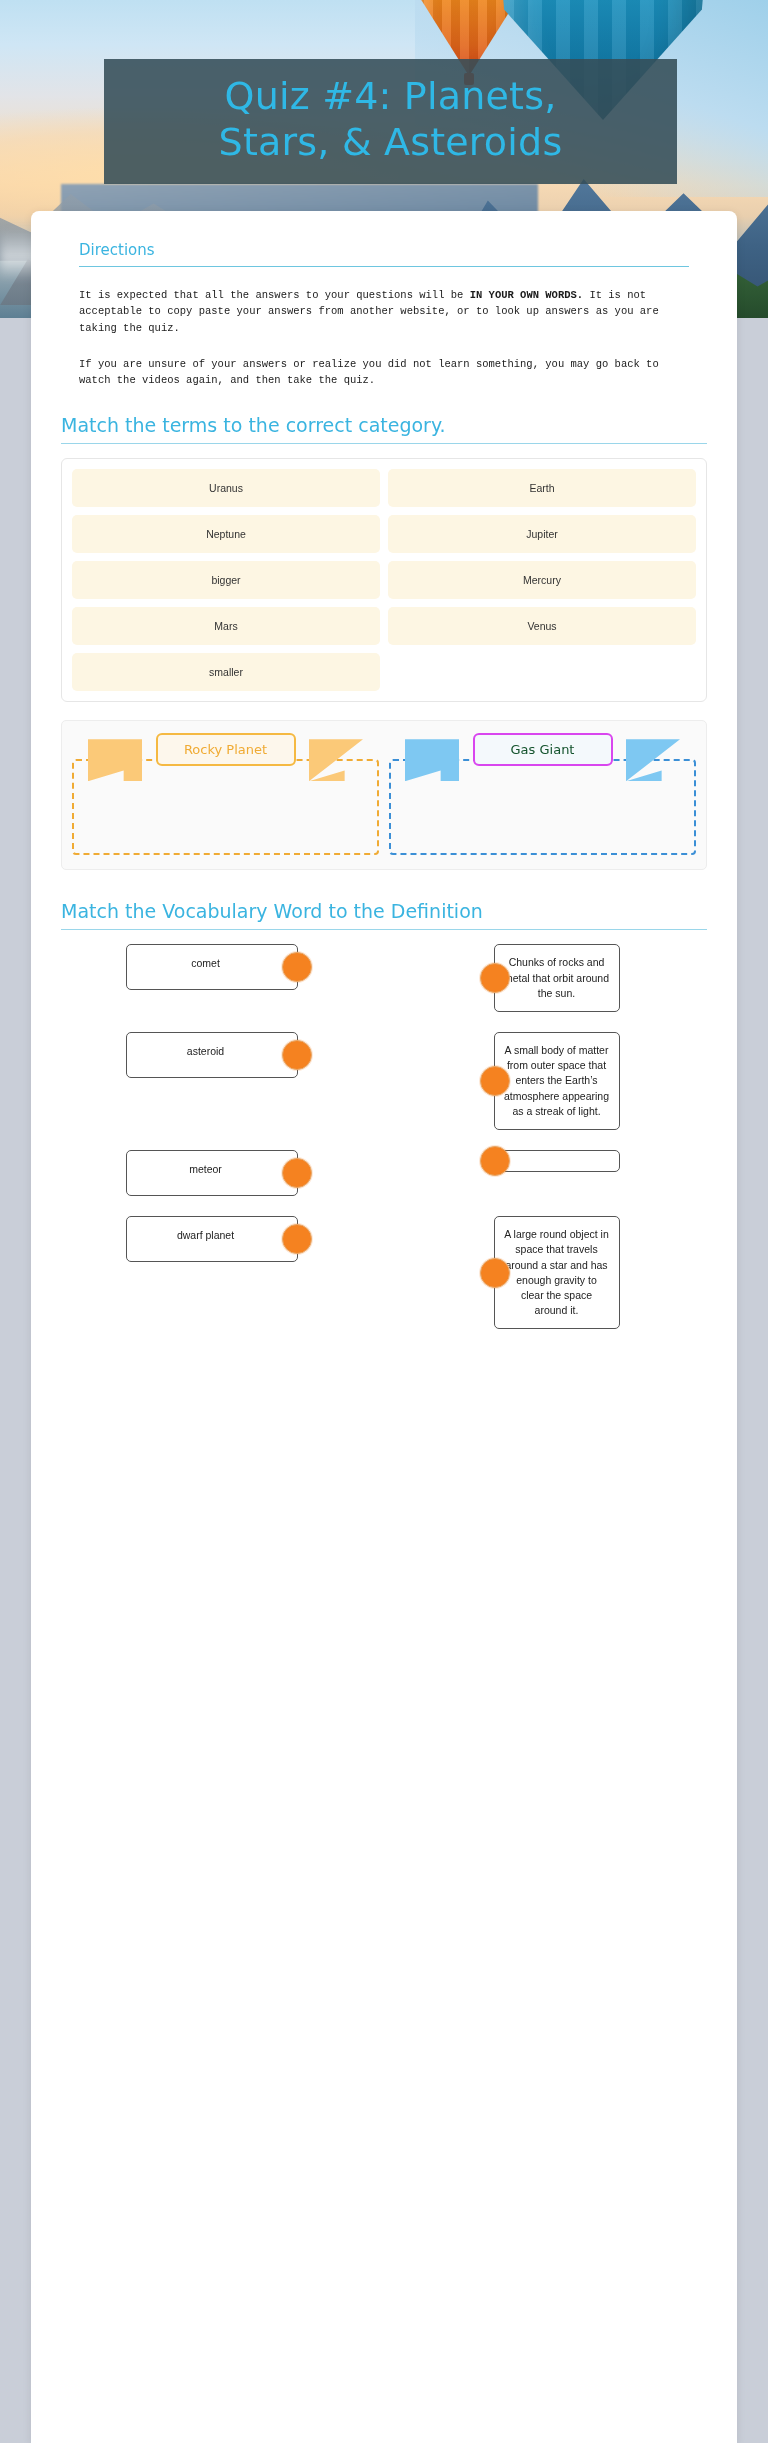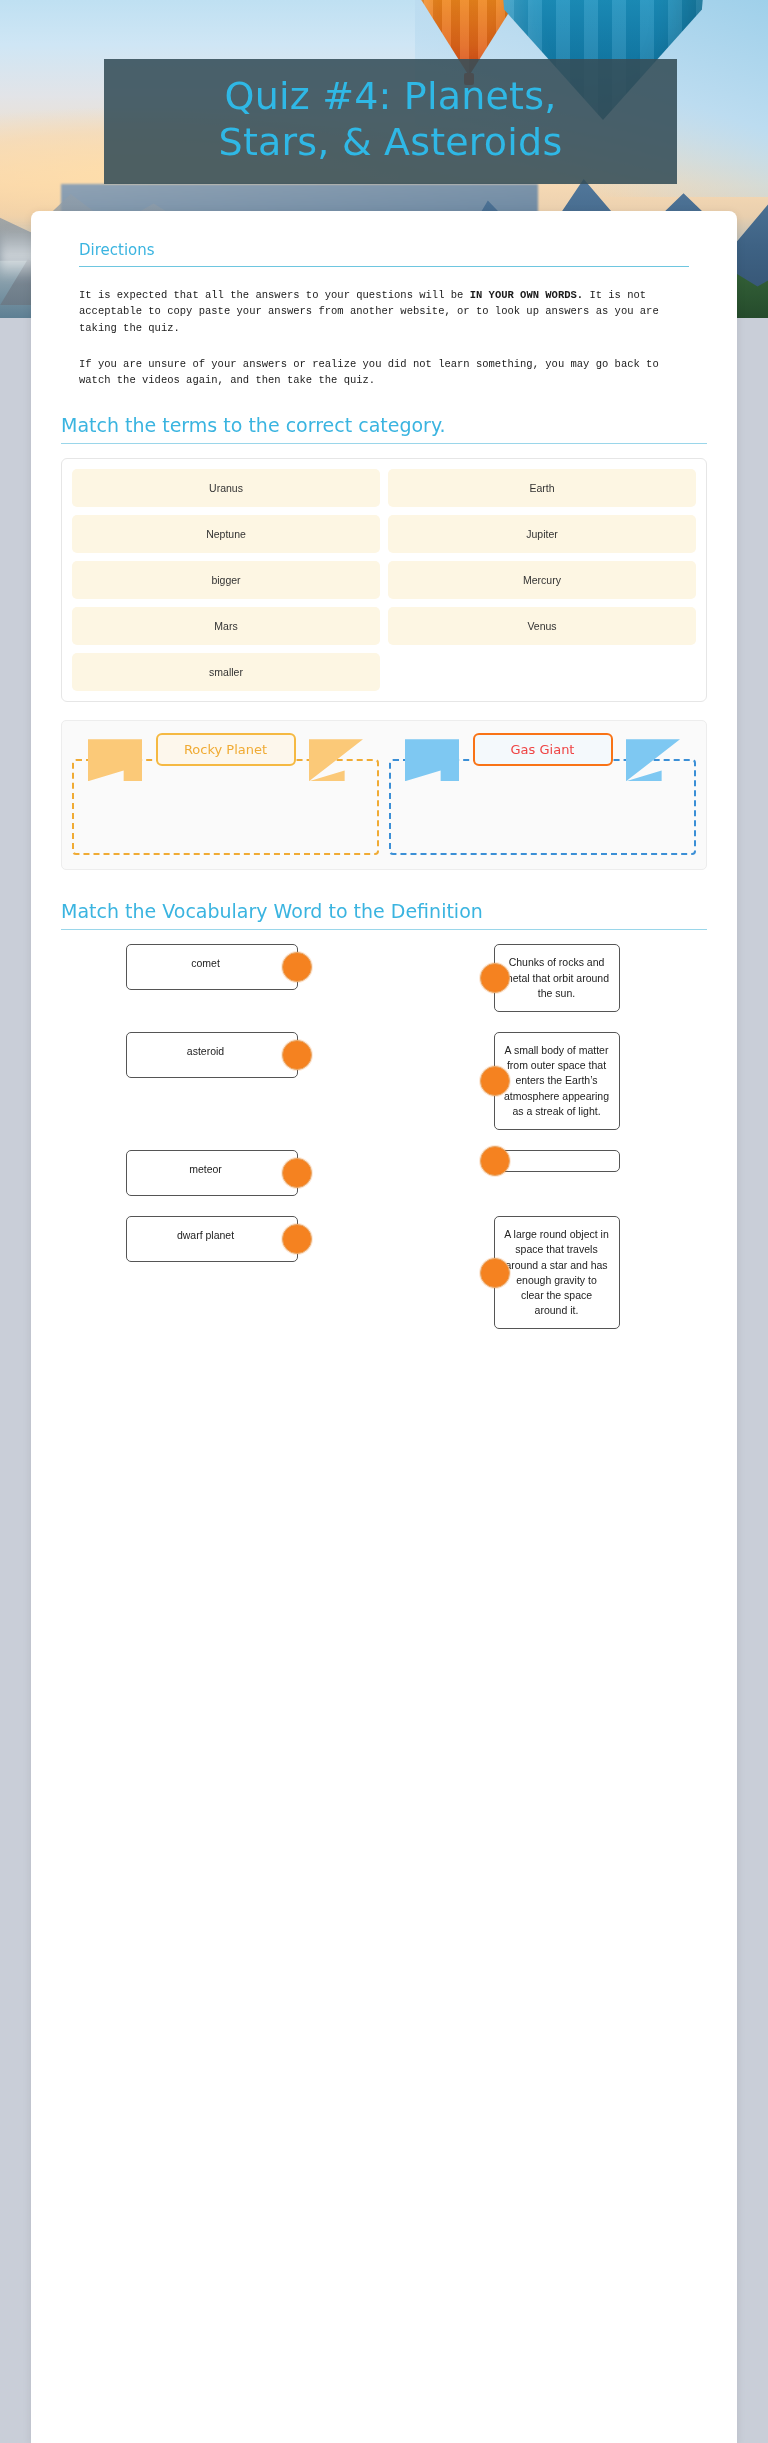--- a/index.html
+++ b/index.html
@@ -261,22 +261,22 @@
     font-family: "DejaVu Sans", sans-serif;
     text-align: center;
     background: #fffaf0;
   }
   .ribbon-orange .ribbon-plate {
     border: 2px solid #f5b942;
     color: #f0ab34;
     background: #fdf7ec;
   }
   .ribbon-blue .ribbon-plate {
-    border: 2px solid #f97316;
-    color: #ef4444;
+    border: 2px solid #d946ef;
+    color: #14532d;
     background: #f4f9fc;
   }
   .dropzone {
     border: 2px dashed #f0ab34;
     border-radius: 4px;
     height: 96px;
     margin-top: 0;
   }
   .dropzone.blue { border-color: #3b8fd6; }
 

